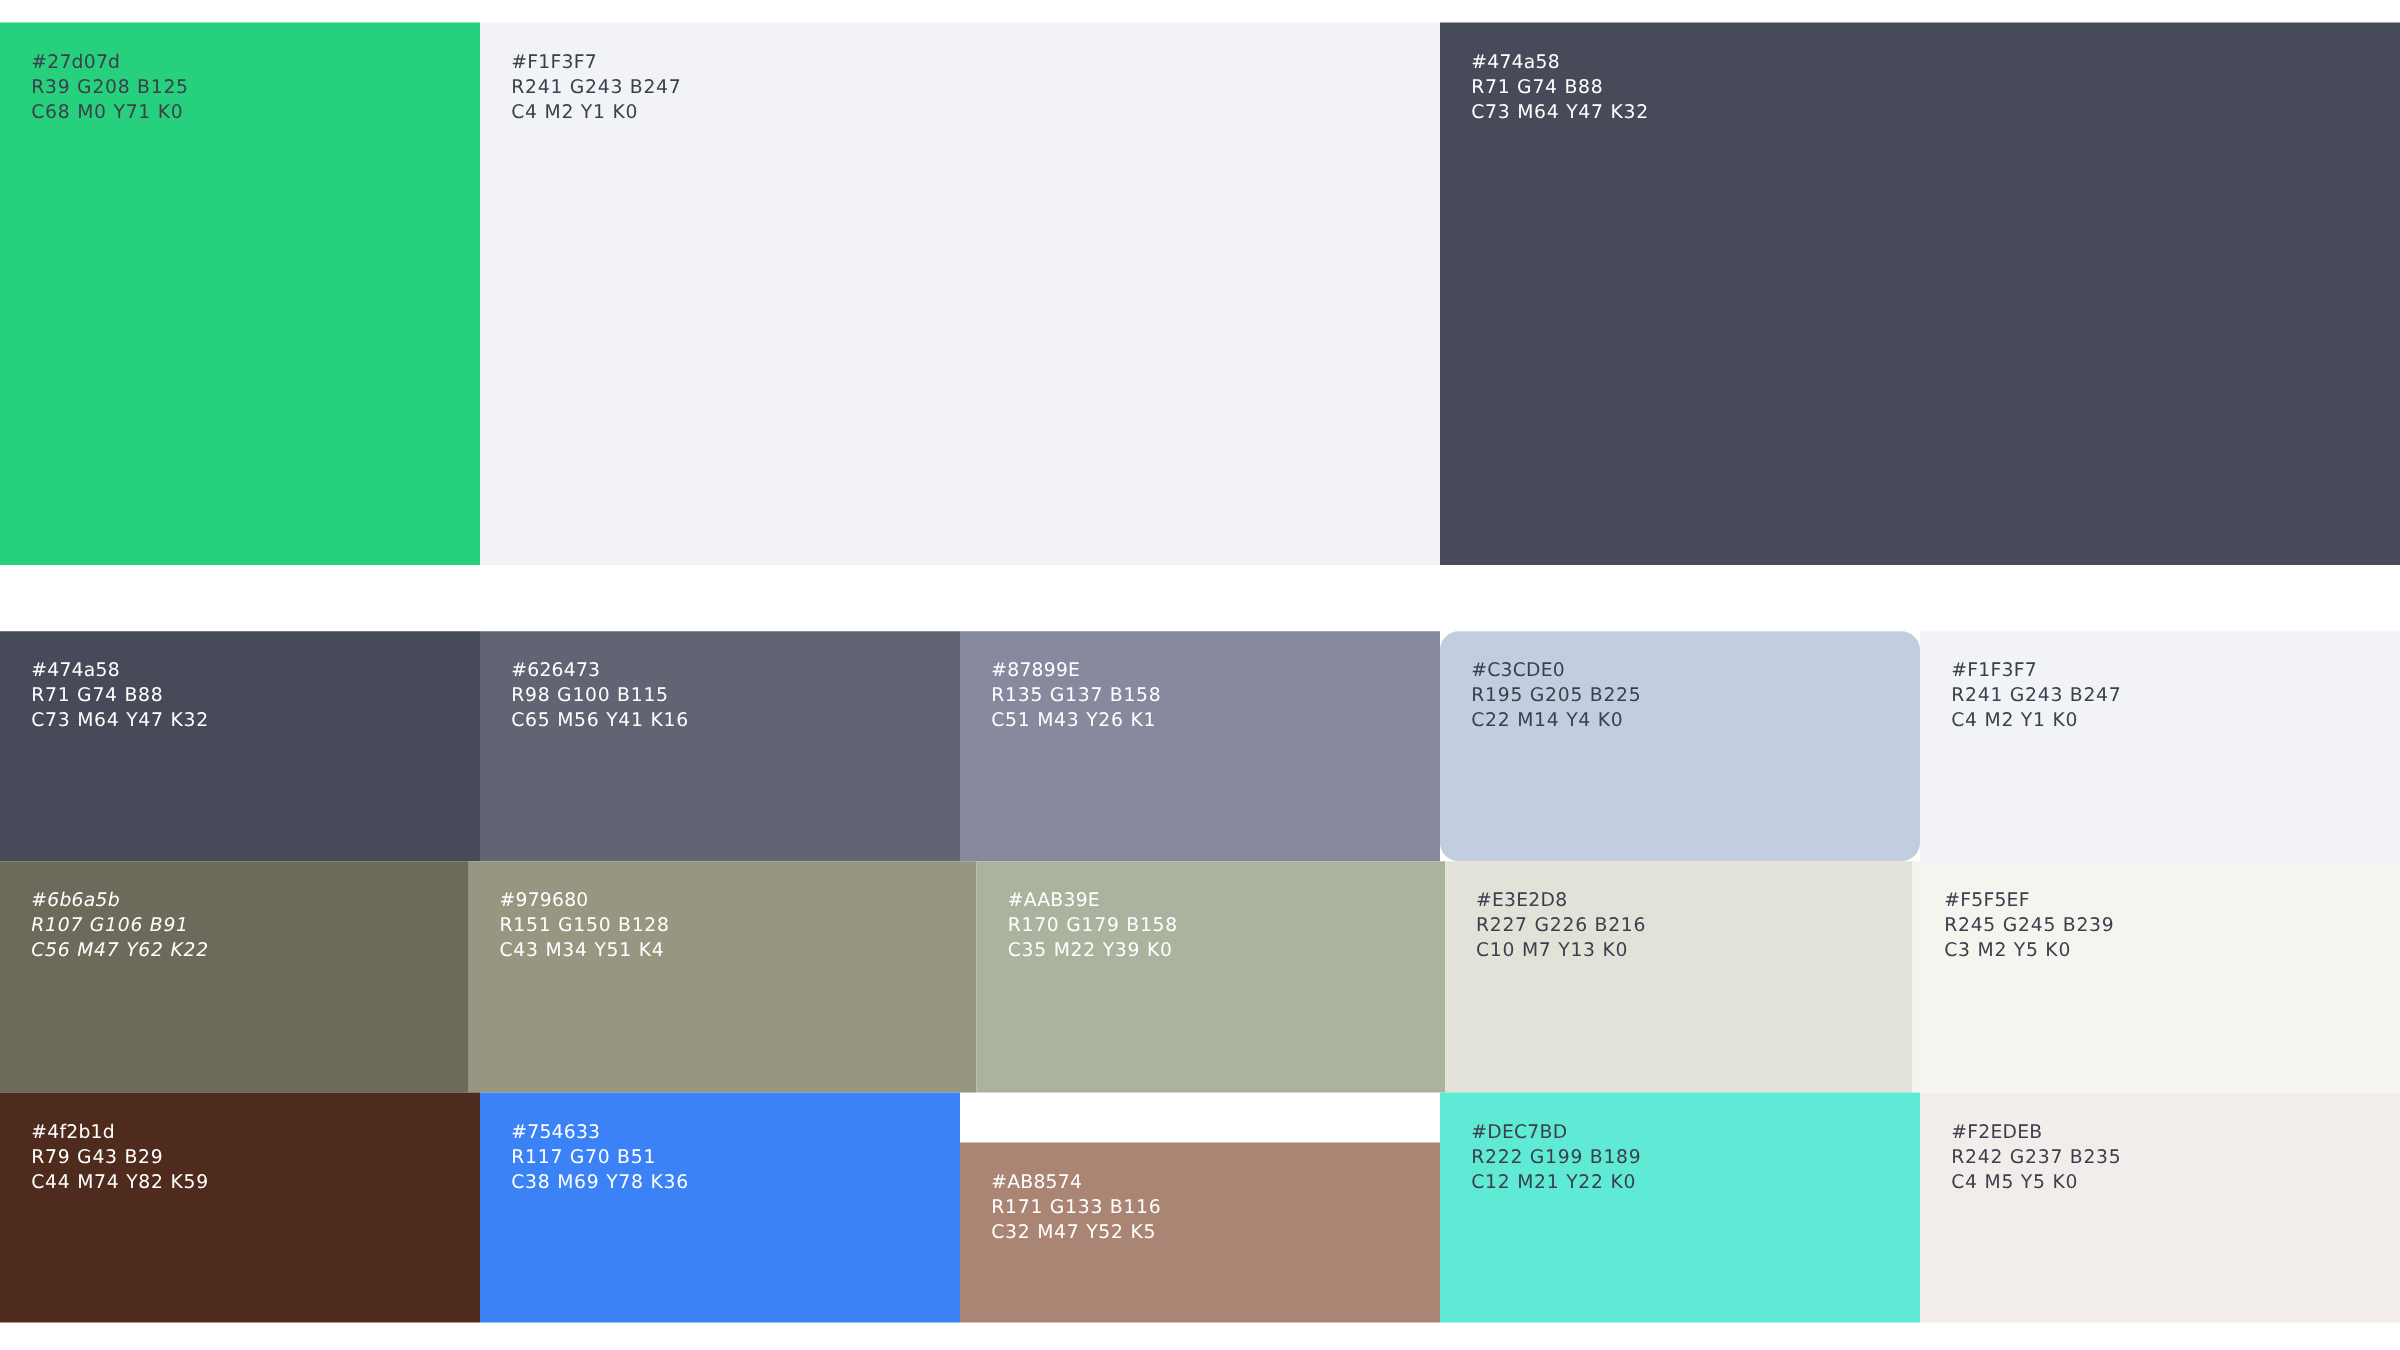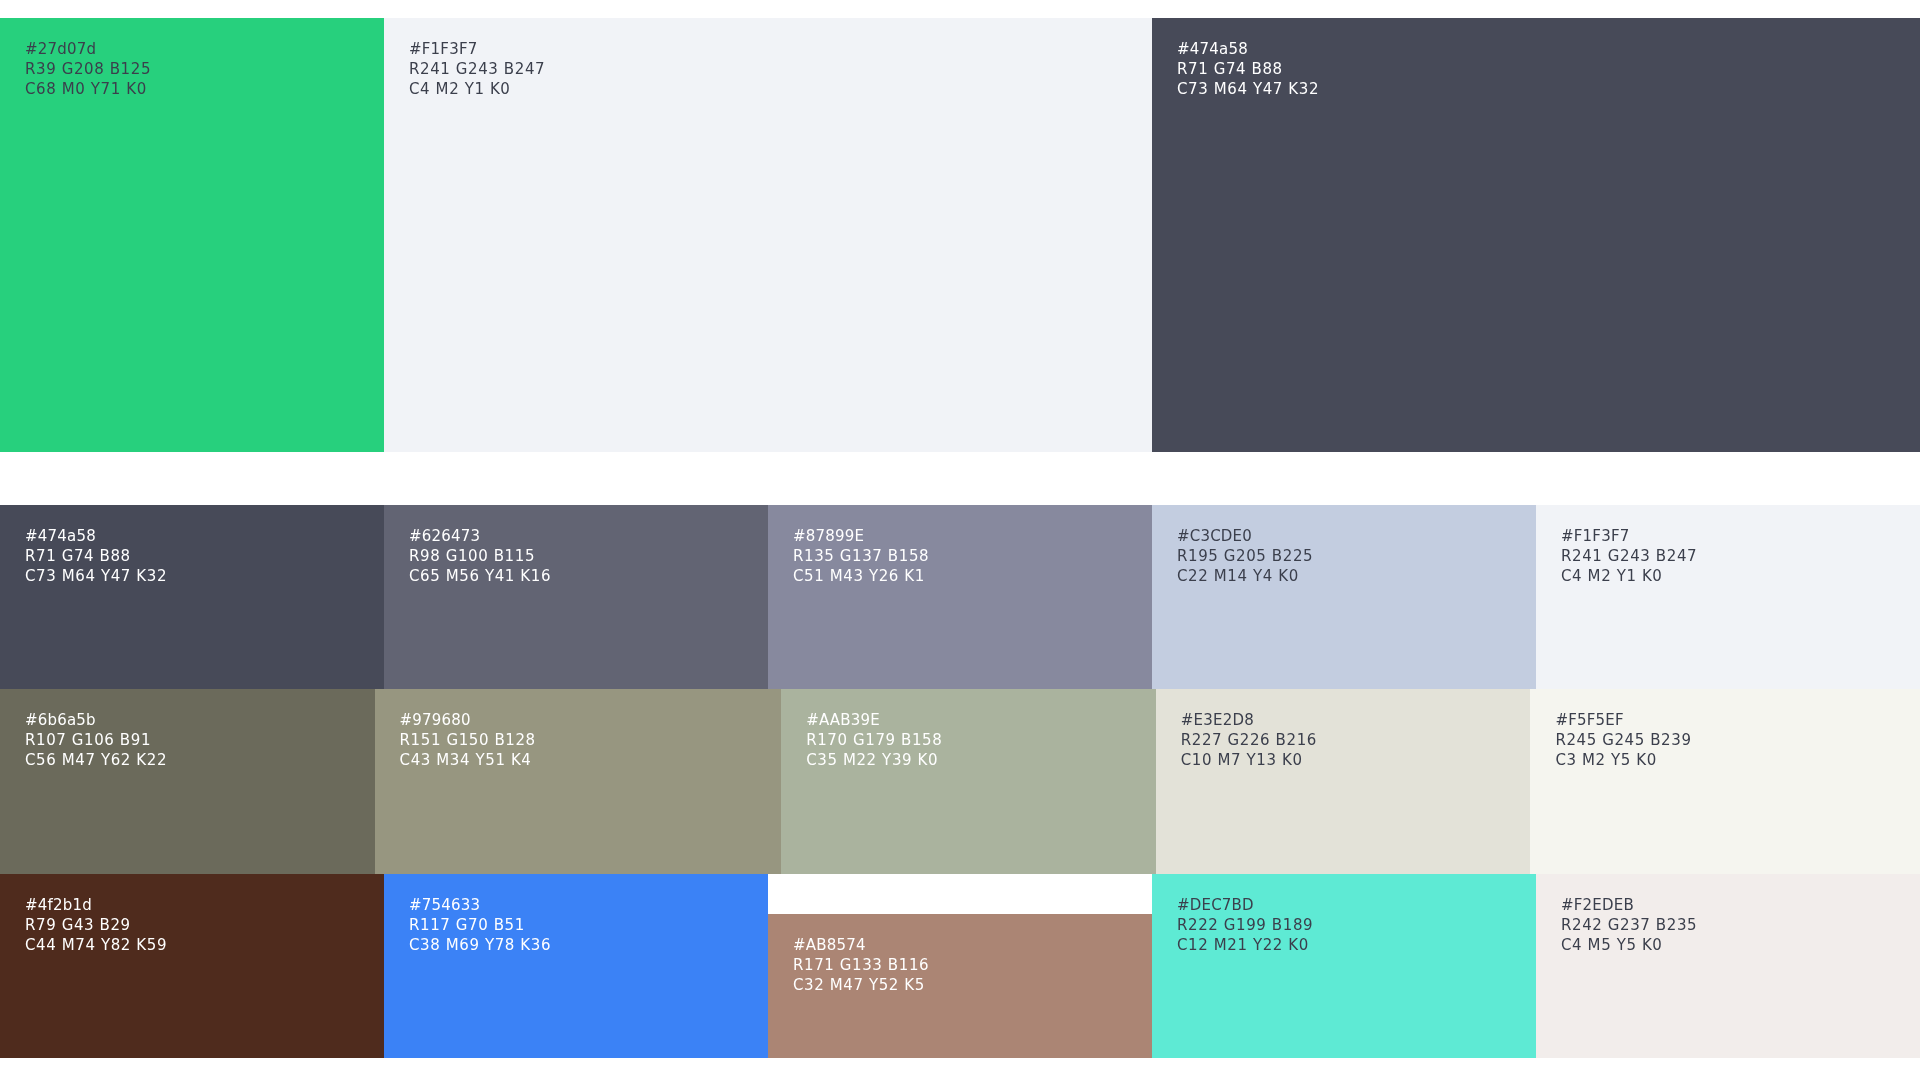--- a/index.html
+++ b/index.html
@@ -139,38 +139,38 @@
           <span class="label-line label-cmyk">C65  M56  Y41  K16</span>
         </div>
       </div>
       <div class="swatch" style="background-color: rgb(135, 137, 158);">
         <div class="swatch-labels text-light">
           <span class="label-line label-hex">#87899E</span>
           <span class="label-line label-rgb">R135  G137  B158</span>
           <span class="label-line label-cmyk">C51  M43  Y26  K1</span>
         </div>
       </div>
-      <div class="swatch" style="background-color: rgb(195, 205, 224);">
+      <div class="swatch" style="background-color: rgb(195, 205, 224); border-radius: 15px;">
         <div class="swatch-labels text-dark">
           <span class="label-line label-hex">#C3CDE0</span>
           <span class="label-line label-rgb">R195  G205  B225</span>
           <span class="label-line label-cmyk">C22  M14  Y4  K0</span>
         </div>
       </div>
       <div class="swatch" style="background-color: rgb(241, 243, 247);">
         <div class="swatch-labels text-dark">
           <span class="label-line label-hex">#F1F3F7</span>
           <span class="label-line label-rgb">R241  G243  B247</span>
           <span class="label-line label-cmyk">C4  M2 Y1  K0</span>
         </div>
       </div>
     </div>
 
     <div class="grid-row">
-      <div class="swatch" style="background-color: rgb(107, 106, 91);">
+      <div class="swatch" style="background-color: rgb(107, 106, 91); font-style: italic;">
         <div class="swatch-labels text-light">
           <span class="label-line label-hex">#6b6a5b</span>
           <span class="label-line label-rgb">R107  G106  B91</span>
           <span class="label-line label-cmyk">C56  M47  Y62  K22</span>
         </div>
       </div>
       <div class="swatch" style="background-color: rgb(151, 150, 128); padding-left: 32px;">
         <div class="swatch-labels text-light">
           <span class="label-line label-hex">#979680</span>
           <span class="label-line label-rgb">R151  G150  B128</span>

